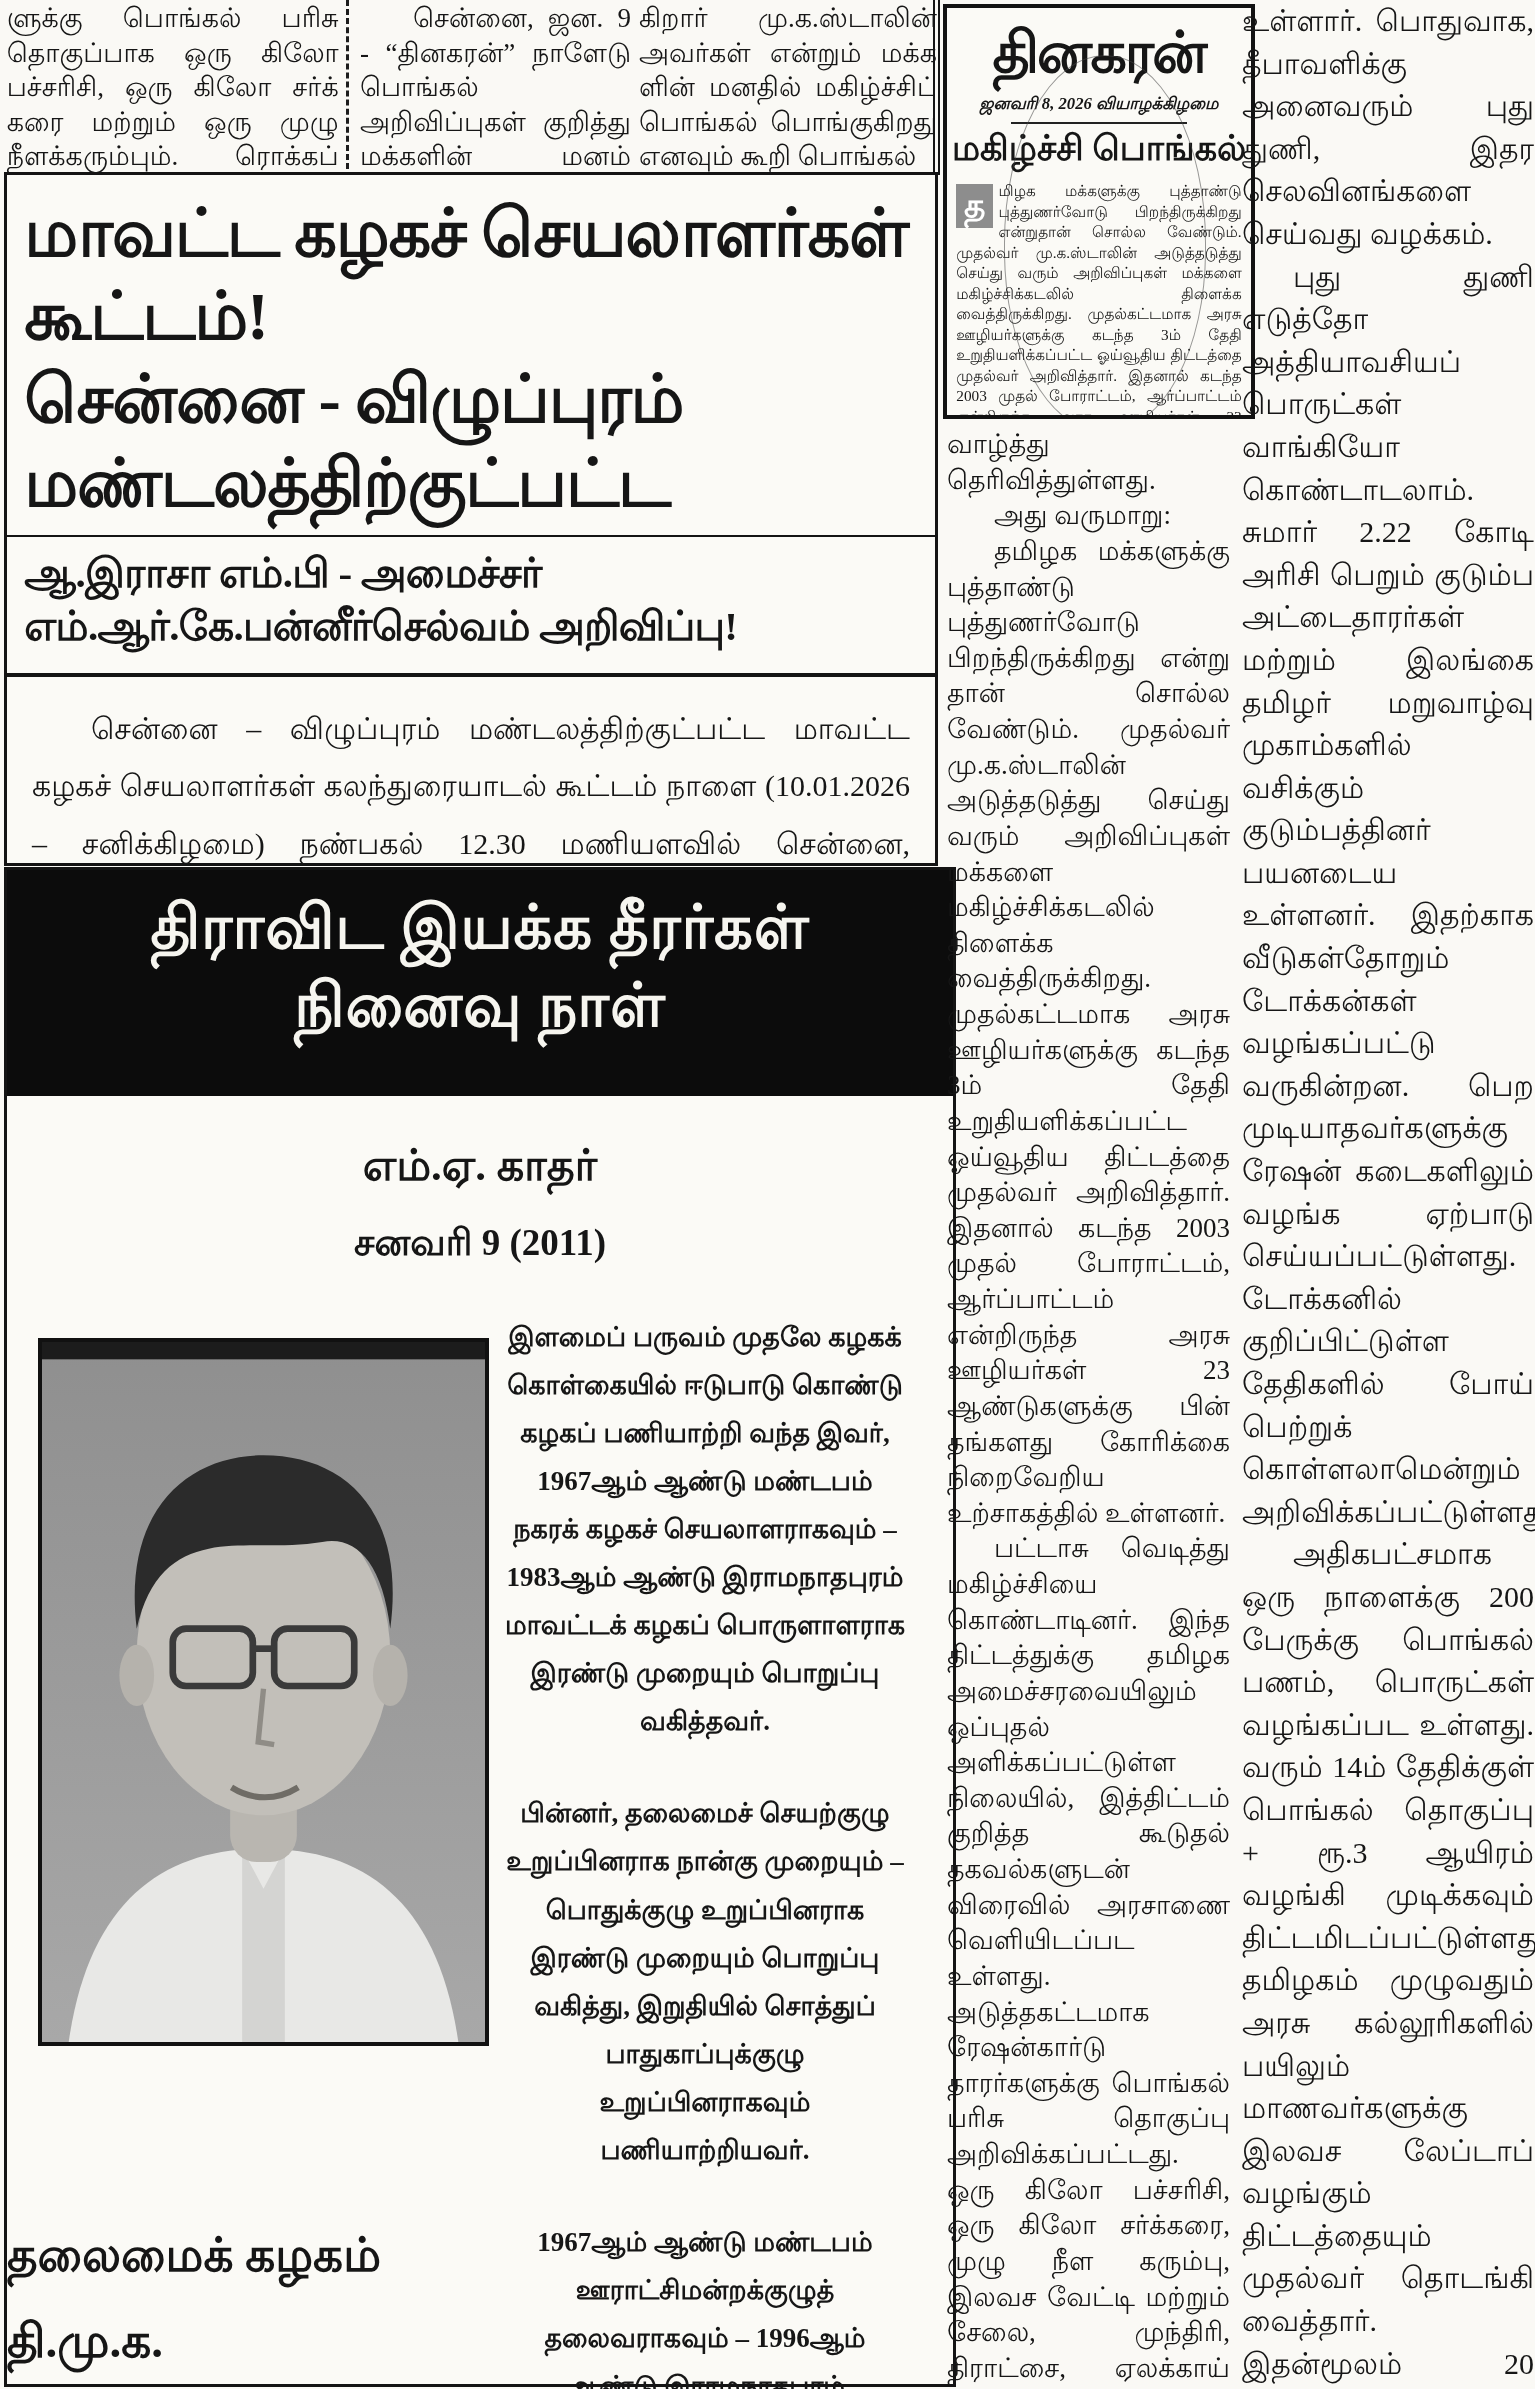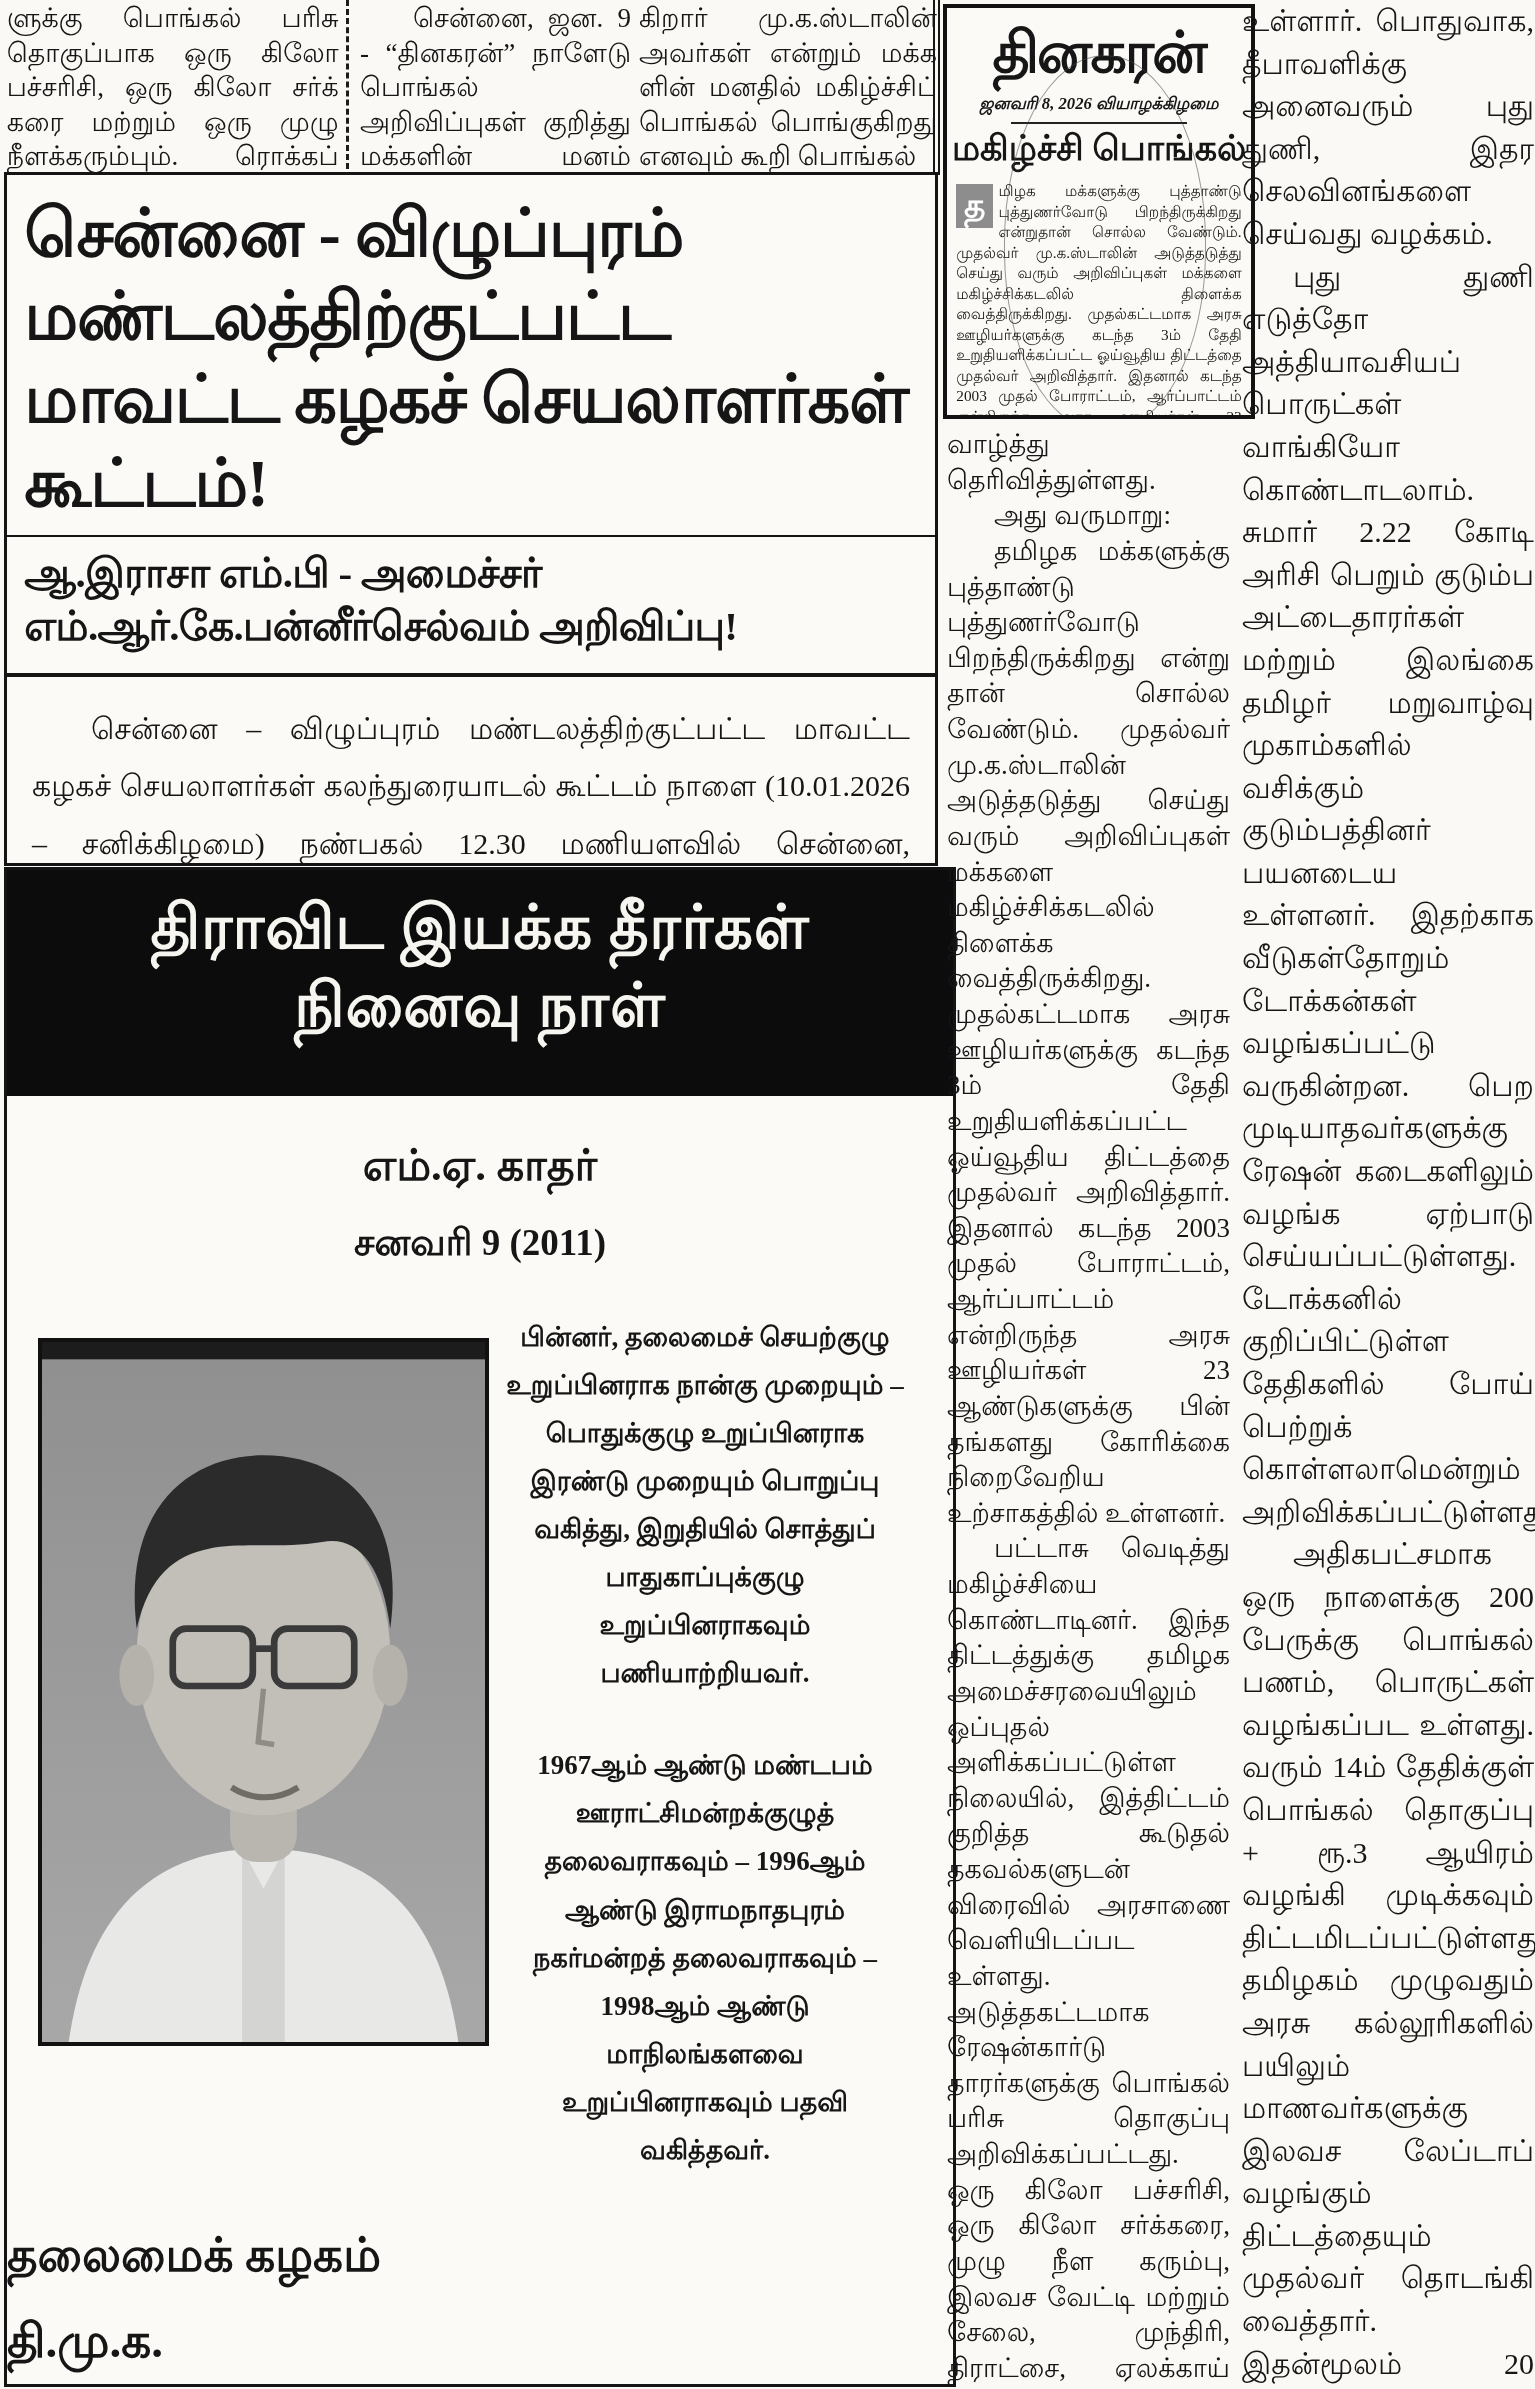--- a/index.html
+++ b/index.html
@@ -63,22 +63,22 @@
 <div class="page">
 
   <div class="topcol topcol-1">ளுக்கு பொங்கல் பரிசு தொகுப்பாக ஒரு கிலோ பச்சரிசி, ஒரு கிலோ சர்க் கரை மற்றும் ஒரு முழு நீளக்கரும்பும். ரொக்கப் பரிசாக ரூ.3000/ வழங்கிட</div>
   <div class="dash-divider"></div>
   <div class="topcol topcol-2">சென்னை, ஜன. 9 - “தினகரன்” நாளேடு பொங்கல் அறிவிப்புகள் குறித்து மக்களின் மனம் கவர்ந்த முதல்வராக திகழ்</div>
   <div class="topcol topcol-3">கிறார் மு.க.ஸ்டாலின் அவர்கள் என்றும் மக்க ளின் மனதில் மகிழ்ச்சிப் பொங்கல் பொங்குகிறது எனவும் கூறி பொங்கல்</div>
   <div class="vline-top"></div>
 
   <div class="article-box">
     <div class="headline">
+      <div>மாவட்ட கழகச் செயலாளர்கள் கூட்டம்!</div>
       <div>சென்னை - விழுப்புரம் மண்டலத்திற்குட்பட்ட</div>
-      <div>மாவட்ட கழகச் செயலாளர்கள் கூட்டம்!</div>
     </div>
     <div class="subhead">ஆ.இராசா எம்.பி - அமைச்சர் எம்.ஆர்.கே.பன்னீர்செல்வம் அறிவிப்பு!</div>
     <div class="article-body">
       <p>சென்னை – விழுப்புரம் மண்டலத்திற்குட்பட்ட மாவட்ட கழகச் செயலாளர்கள் கலந்துரையாடல் கூட்டம் நாளை (10.01.2026 – சனிக்கிழமை) நண்பகல் 12.30 மணியளவில் சென்னை, தியாகராயர் நகர், ஓட்டல் அகார்டில் நடைபெறும். இக்கூட்டத்தில் சென்னை – விழுப்புரம் மண்டலத்திற்குட்பட்ட அனைத்து மாவட்ட கழகச் செயலாளர்களும் கலந்து கொள்ள வேண்டுமென கேட்டுக்கொள்ளப்படுகிறது.</p>
       <p>பொருள்: கழகத்தலைவர் அவர்கள் தலைமையில் 08.02.2026 அன்று மறைமலை நகரில் நடைபெற உள்ள பூத் கமிட்டி (BLA2, BLC) முகவர்கள் சந்திப்பு குறித்து.</p>
     </div>
     <div class="sig-row">
       <div class="sig">
         <div class="sig-name">“அண்ணா அறிவாலயம்”</div>
         <div>சென்னை</div>
@@ -128,20 +128,21 @@
 
         <path d="M332 520 L324 600 L348 604" fill="none" stroke="#8f8c86" stroke-width="8"></path>
         <path d="M284 668 C316 688 352 688 384 668" fill="none" stroke="#6f6c66" stroke-width="9"></path>
 
         <ellipse cx="142" cy="500" rx="26" ry="46" fill="#b5b2ac"></ellipse>
         <ellipse cx="522" cy="500" rx="26" ry="46" fill="#b5b2ac"></ellipse>
       </svg>
     </div>
 
     <div class="mem-text">
+      <p>இளமைப் பருவம் முதலே கழகக் கொள்கையில் ஈடுபாடு கொண்டு கழகப் பணியாற்றி வந்த இவர், 1967ஆம் ஆண்டு மண்டபம் நகரக் கழகச் செயலாளராகவும் – 1983ஆம் ஆண்டு இராமநாதபுரம் மாவட்டக் கழகப் பொருளாளராக இரண்டு முறையும் பொறுப்பு வகித்தவர்.</p>
       <p>பின்னர், தலைமைச் செயற்குழு உறுப்பினராக நான்கு முறையும் – பொதுக்குழு உறுப்பினராக இரண்டு முறையும் பொறுப்பு வகித்து, இறுதியில் சொத்துப் பாதுகாப்புக்குழு உறுப்பினராகவும் பணியாற்றியவர்.</p>
       <p>1967ஆம் ஆண்டு மண்டபம் ஊராட்சிமன்றக்குழுத் தலைவராகவும் – 1996ஆம் ஆண்டு இராமநாதபுரம் நகர்மன்றத் தலைவராகவும் – 1998ஆம் ஆண்டு மாநிலங்களவை உறுப்பினராகவும் பதவி வகித்தவர்.</p>
 
     </div>
 
     <div class="mem-footer">
       <div class="f1">தலைமைக் கழகம்</div>
       <div class="f2">தி.மு.க.</div>
     </div>
   </div>

